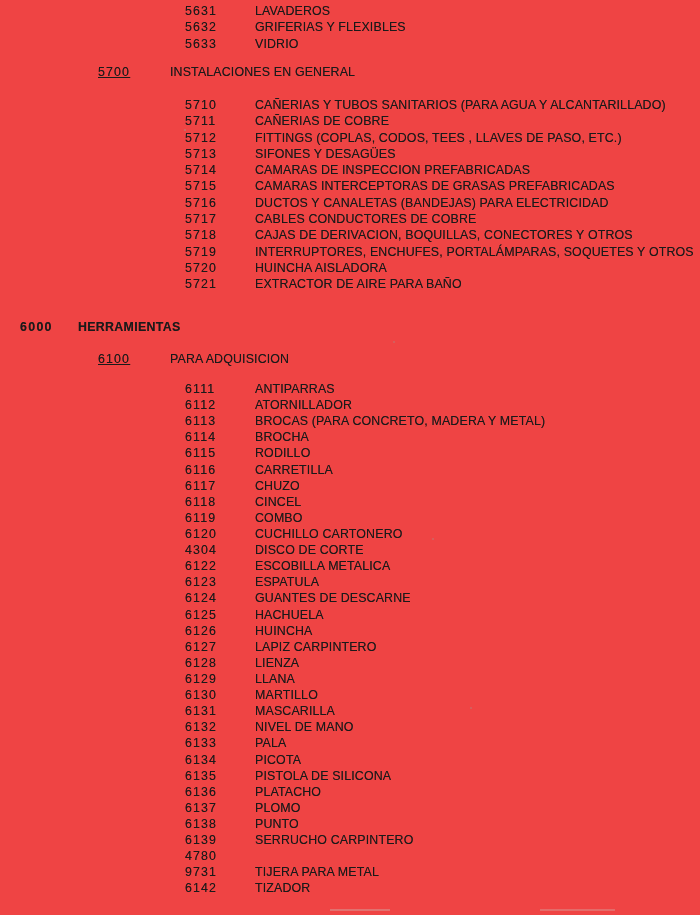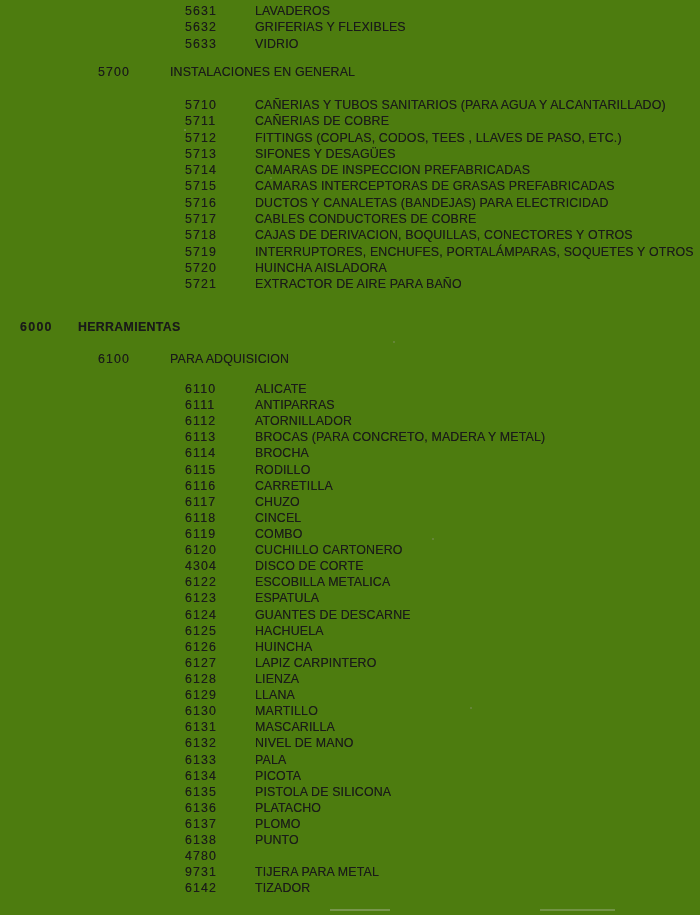--- a/index.html
+++ b/index.html
@@ -24,21 +24,21 @@
   .code, .label {
     position: absolute;
     top: 0;
     white-space: pre;
     text-shadow: 0 0 0.45px rgba(22,22,22,0.55);
   }
   .code  { letter-spacing: 1.15px; }
   .label { letter-spacing: 0.15px; }
   .level-1 .code  { left: 20px; }
   .level-1 .label { left: 78px; }
-  .level-2 .code  { left: 98px; }
+  .level-2 .code  { left: 98px; text-decoration: underline; }
   .level-2 .label { left: 170px; }
   .level-3 .code  { left: 185px; }
   .level-3 .label { left: 255px; }
   .bold .code, .bold .label { font-weight: bold; letter-spacing: 0.3px; text-align: center; }
   .bold .code { letter-spacing: 1.3px; }
   
   .speckle {
     position: absolute;
     background: #9a9a94;
     border-radius: 50%;
@@ -46,21 +46,21 @@
   }
   .smudge {
     position: absolute;
     background: #c9c9c3;
     pointer-events: none;
   }
 </style>
 </head>
 <body>
 
-<div class="page" style="background: #4d7c0f; color: rgb(26, 26, 26);">
+<div class="page" style="background: #ef4444; color: rgb(26, 26, 26);">
 
   <div class="section rh-a level-3" style="top:2.5px">
       <div class="row">
         <span class="code">5631</span>
         <span class="label">LAVADEROS</span>
       </div>
       <div class="row">
         <span class="code">5632</span>
         <span class="label">GRIFERIAS Y FLEXIBLES</span>
       </div>
@@ -137,24 +137,20 @@
 
   <div class="section rh-a level-2" style="top:351px">
       <div class="row">
         <span class="code">6100</span>
         <span class="label">PARA ADQUISICION</span>
       </div>
     </div>
 
   <div class="section rh-c level-3" style="top:381px">
       <div class="row">
-        <span class="code">6110</span>
-        <span class="label">ALICATE</span>
-      </div>
-      <div class="row">
         <span class="code">6111</span>
         <span class="label">ANTIPARRAS</span>
       </div>
       <div class="row">
         <span class="code">6112</span>
         <span class="label">ATORNILLADOR</span>
       </div>
       <div class="row">
         <span class="code">6113</span>
         <span class="label">BROCAS (PARA CONCRETO, MADERA Y METAL)</span>
@@ -251,20 +247,24 @@
         <span class="code">6136</span>
         <span class="label">PLATACHO</span>
       </div>
       <div class="row">
         <span class="code">6137</span>
         <span class="label">PLOMO</span>
       </div>
       <div class="row">
         <span class="code">6138</span>
         <span class="label">PUNTO</span>
+      </div>
+      <div class="row">
+        <span class="code">6139</span>
+        <span class="label">SERRUCHO CARPINTERO</span>
       </div>
       <div class="row">
         <span class="code">4780</span>
       </div>
       <div class="row">
         <span class="code">9731</span>
         <span class="label">TIJERA PARA METAL</span>
       </div>
       <div class="row">
         <span class="code">6142</span>

